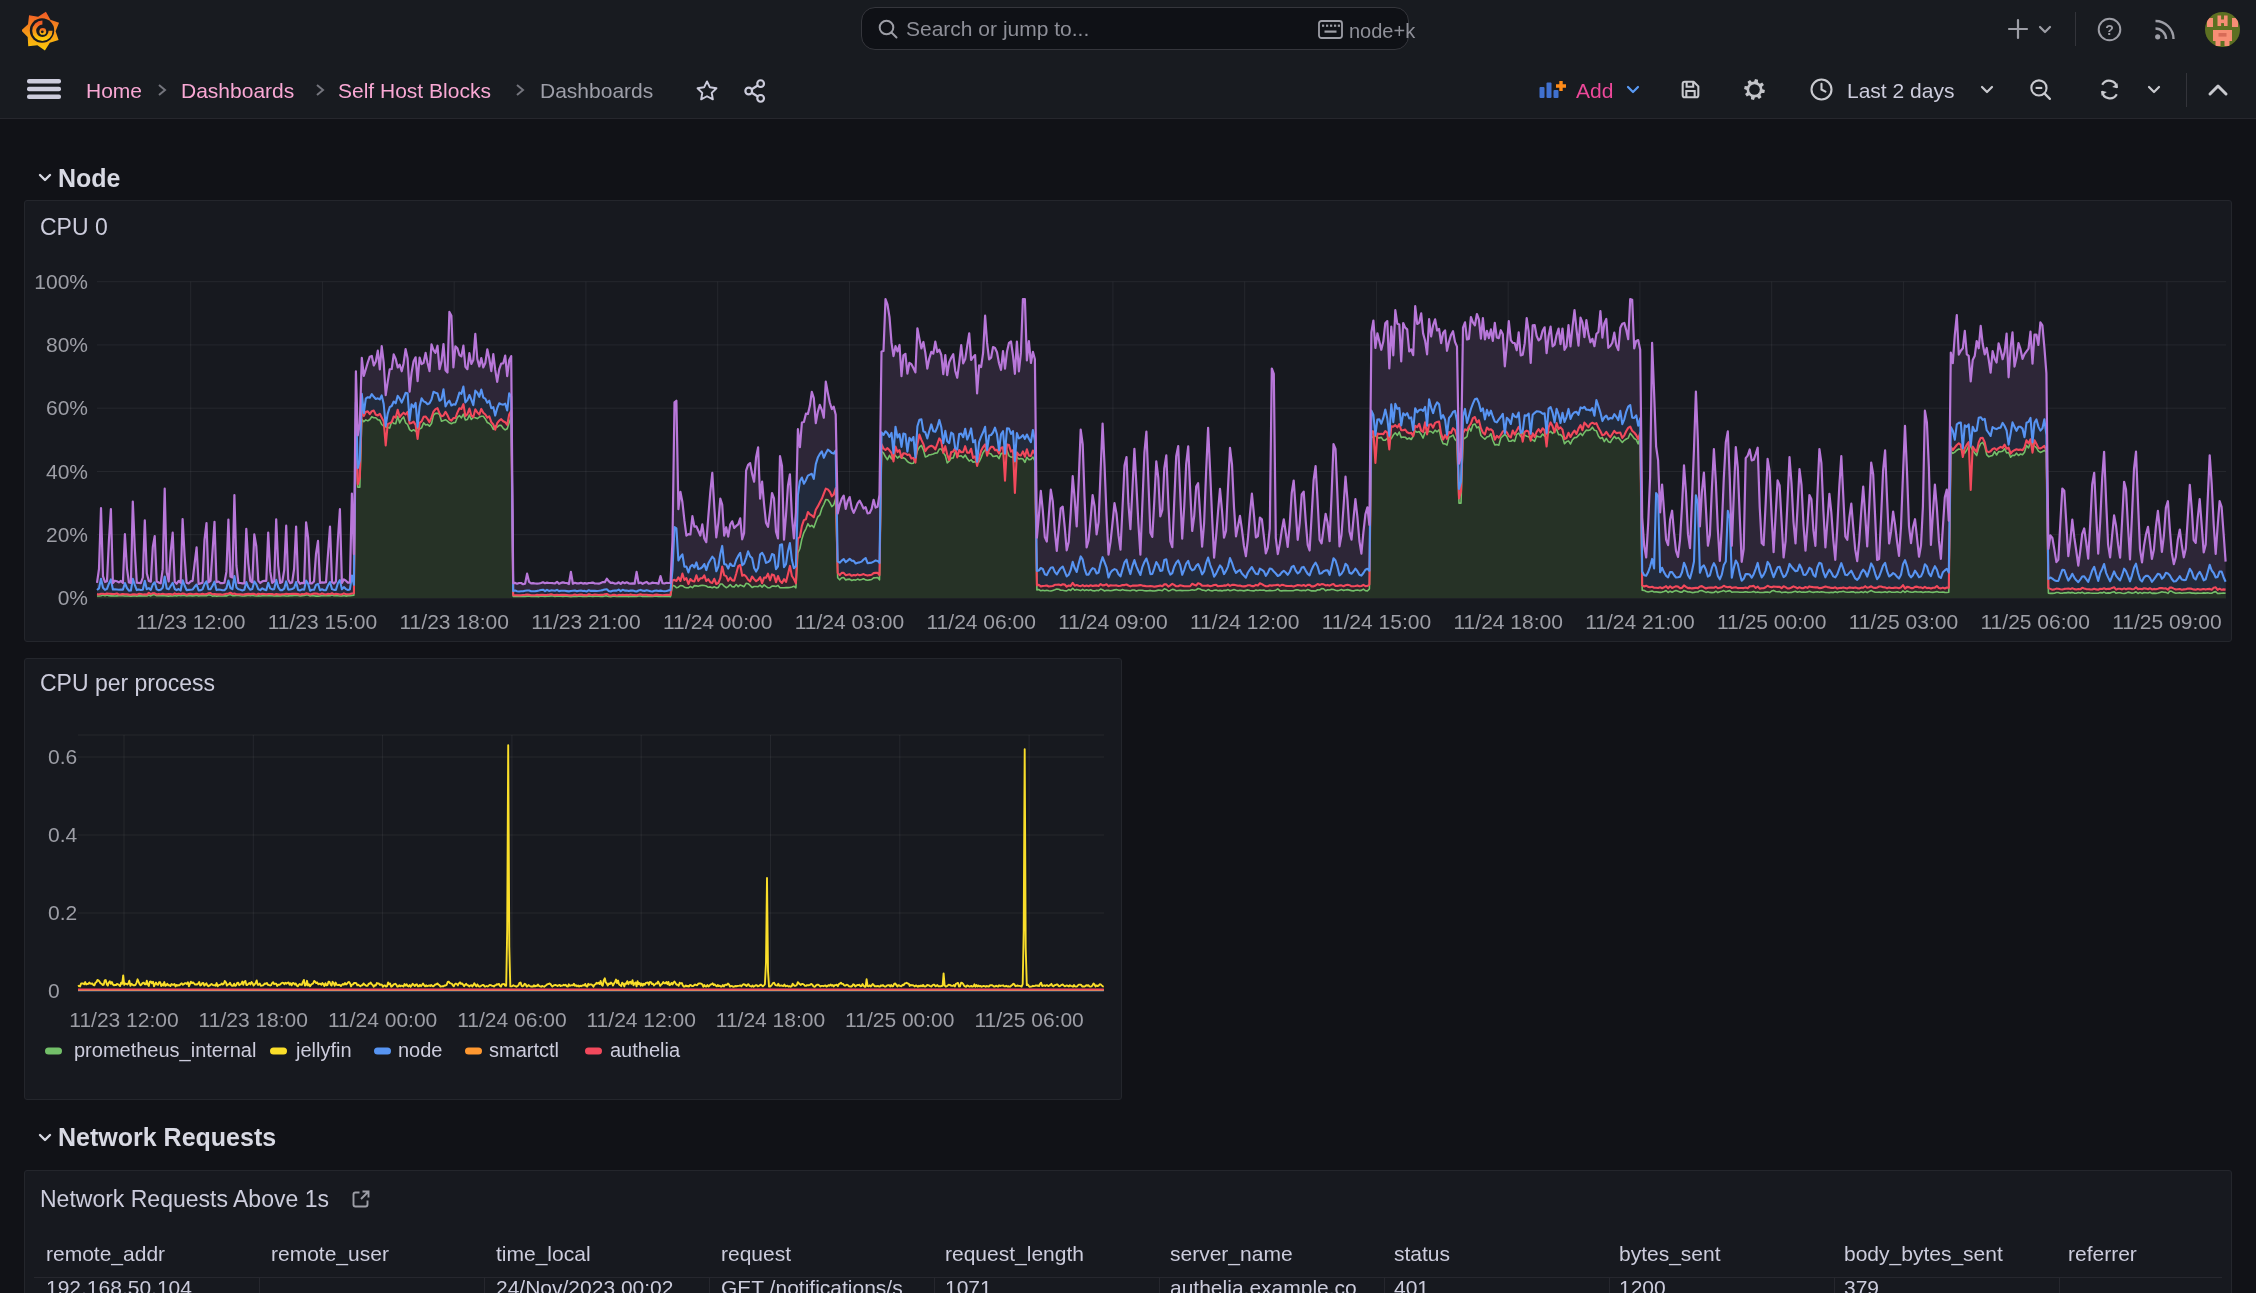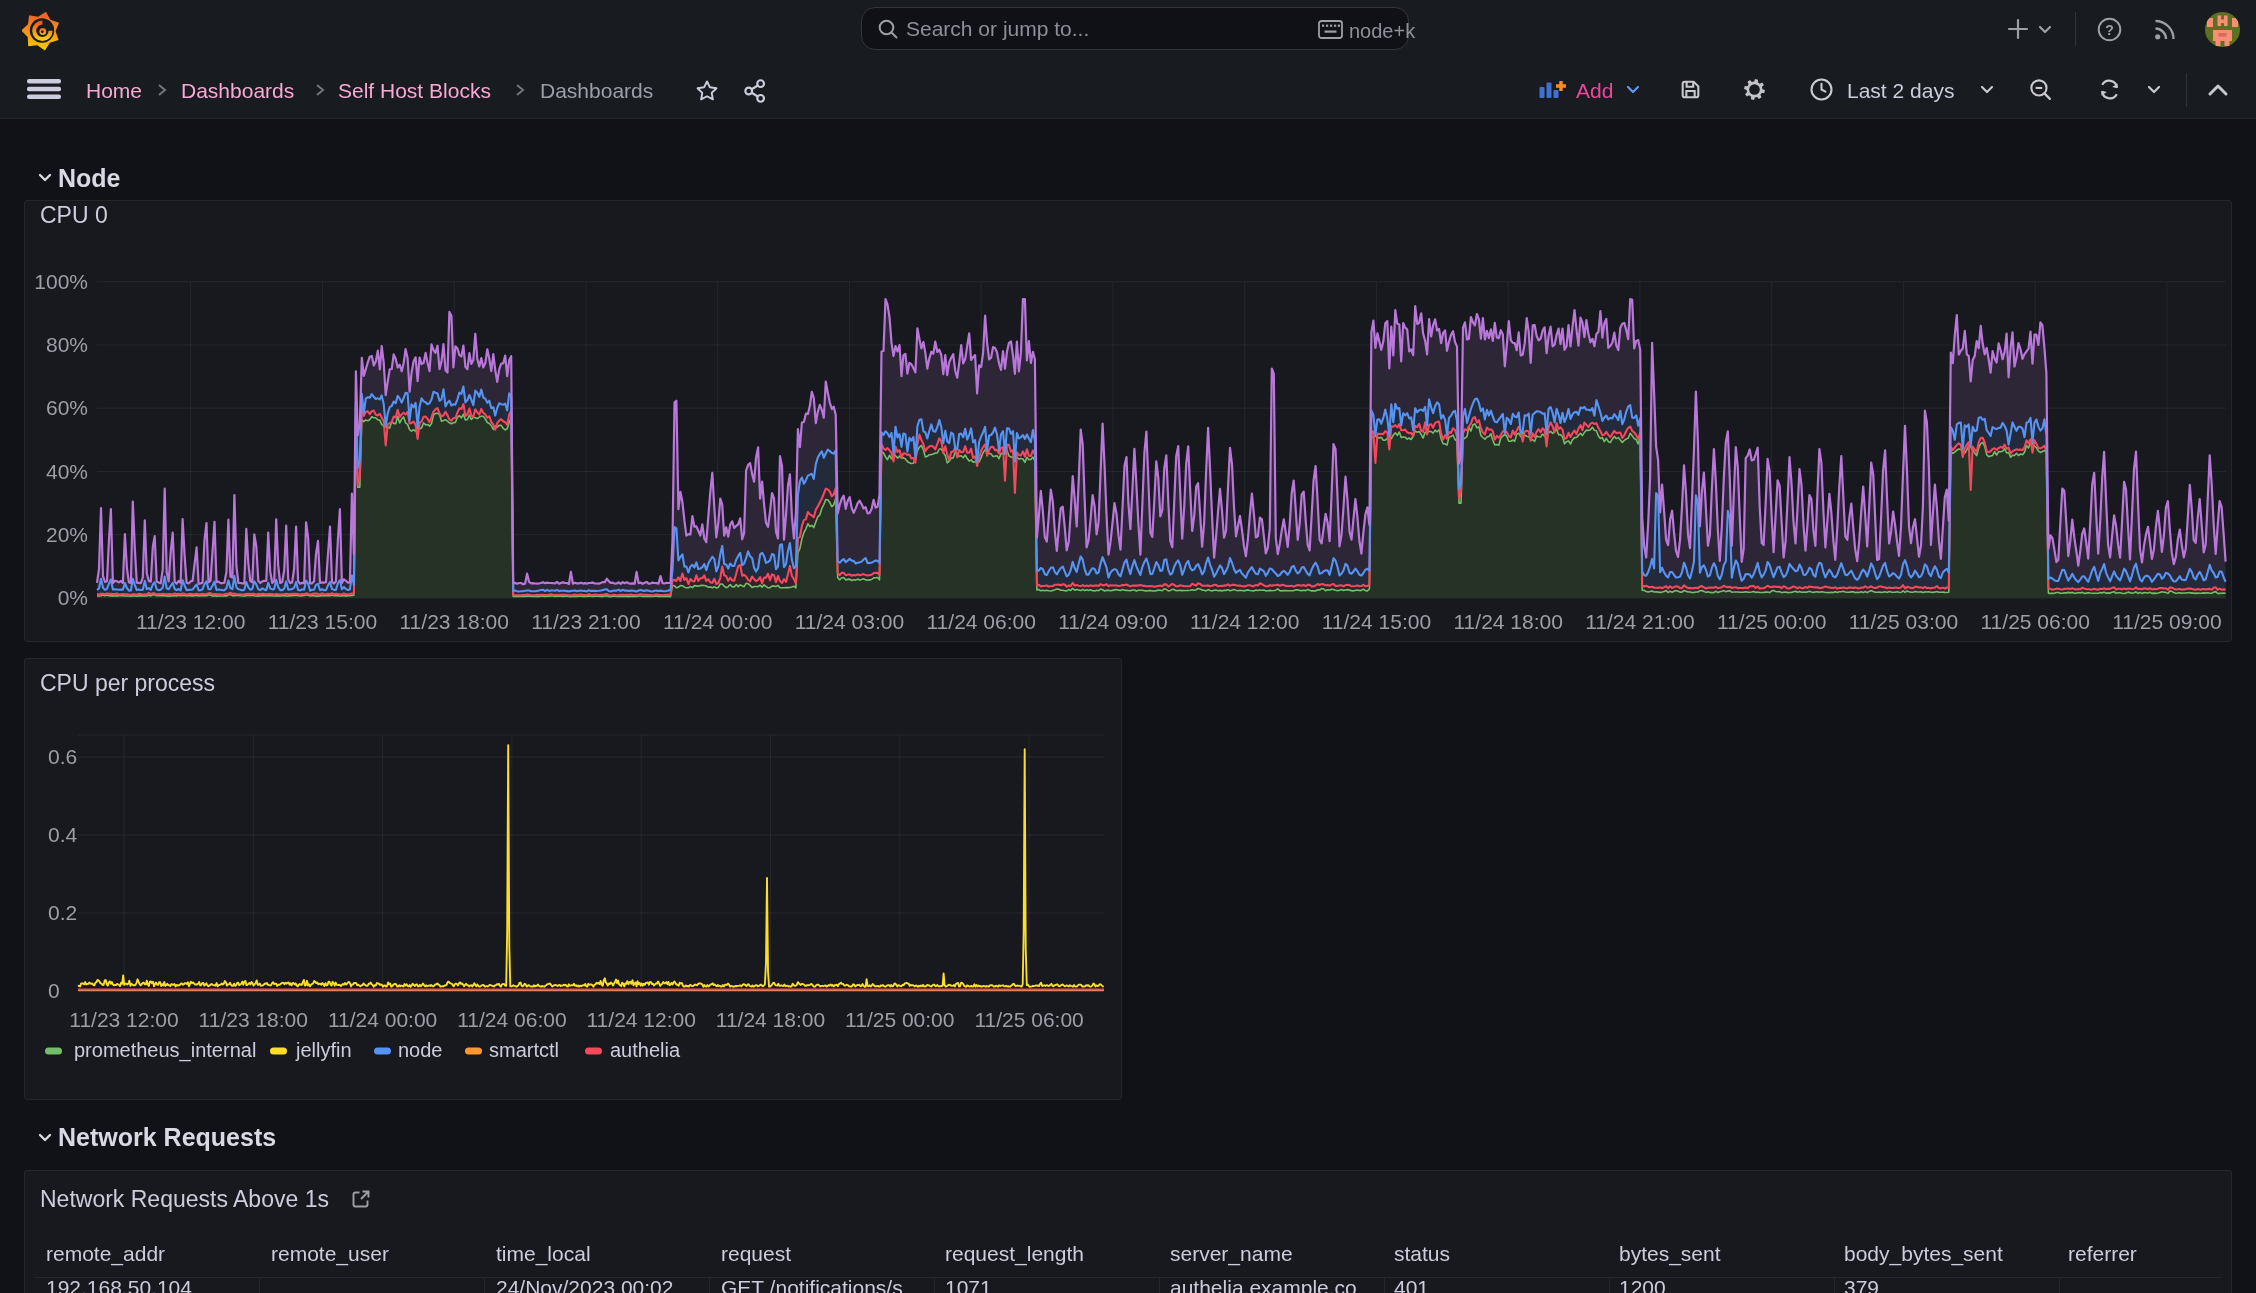--- a/index.html
+++ b/index.html
@@ -174,21 +174,21 @@
   <svg class="abs" style="left:2206px;top:80px" width="24" height="20" viewBox="0 0 24 20">
     <path d="M4 14 L12 6 L20 14" fill="none" stroke="#c9cacf" stroke-width="3" stroke-linecap="round" stroke-linejoin="round"></path>
   </svg>
 
 <svg class="abs" style="left:36px;top:169px" width="18" height="16" viewBox="0 0 18 16">
   <path d="M4 6 L9 11 L14 6" fill="none" stroke="#d8d9e3" stroke-width="2.4" stroke-linecap="round" stroke-linejoin="round"></path>
 </svg>
 <span class="sect" style="left:58px;top:164px">Node</span>
 
 <div class="panel" style="left:24px;top:200px;width:2208px;height:442px"></div>
-<span class="ptitle" style="left:40px;top:202px">CPU 0</span>
+<span class="ptitle" style="left:40px;top:214px">CPU 0</span>
 <svg class="abs" style="left:24px;top:200px" width="2208" height="442" viewBox="0 0 2208 442">
 <line x1="73" y1="398.0" x2="2202" y2="398.0" stroke="rgba(204,204,220,0.08)" stroke-width="1"></line>
 <line x1="73" y1="334.7" x2="2202" y2="334.7" stroke="rgba(204,204,220,0.08)" stroke-width="1"></line>
 <line x1="73" y1="271.5" x2="2202" y2="271.5" stroke="rgba(204,204,220,0.08)" stroke-width="1"></line>
 <line x1="73" y1="208.2" x2="2202" y2="208.2" stroke="rgba(204,204,220,0.08)" stroke-width="1"></line>
 <line x1="73" y1="144.9" x2="2202" y2="144.9" stroke="rgba(204,204,220,0.08)" stroke-width="1"></line>
 <line x1="73" y1="81.7" x2="2202" y2="81.7" stroke="rgba(204,204,220,0.08)" stroke-width="1"></line>
 <line x1="166.7" y1="81.7" x2="166.7" y2="398" stroke="rgba(204,204,220,0.08)" stroke-width="1"></line>
 <line x1="298.4" y1="81.7" x2="298.4" y2="398" stroke="rgba(204,204,220,0.08)" stroke-width="1"></line>
 <line x1="430.2" y1="81.7" x2="430.2" y2="398" stroke="rgba(204,204,220,0.08)" stroke-width="1"></line>

